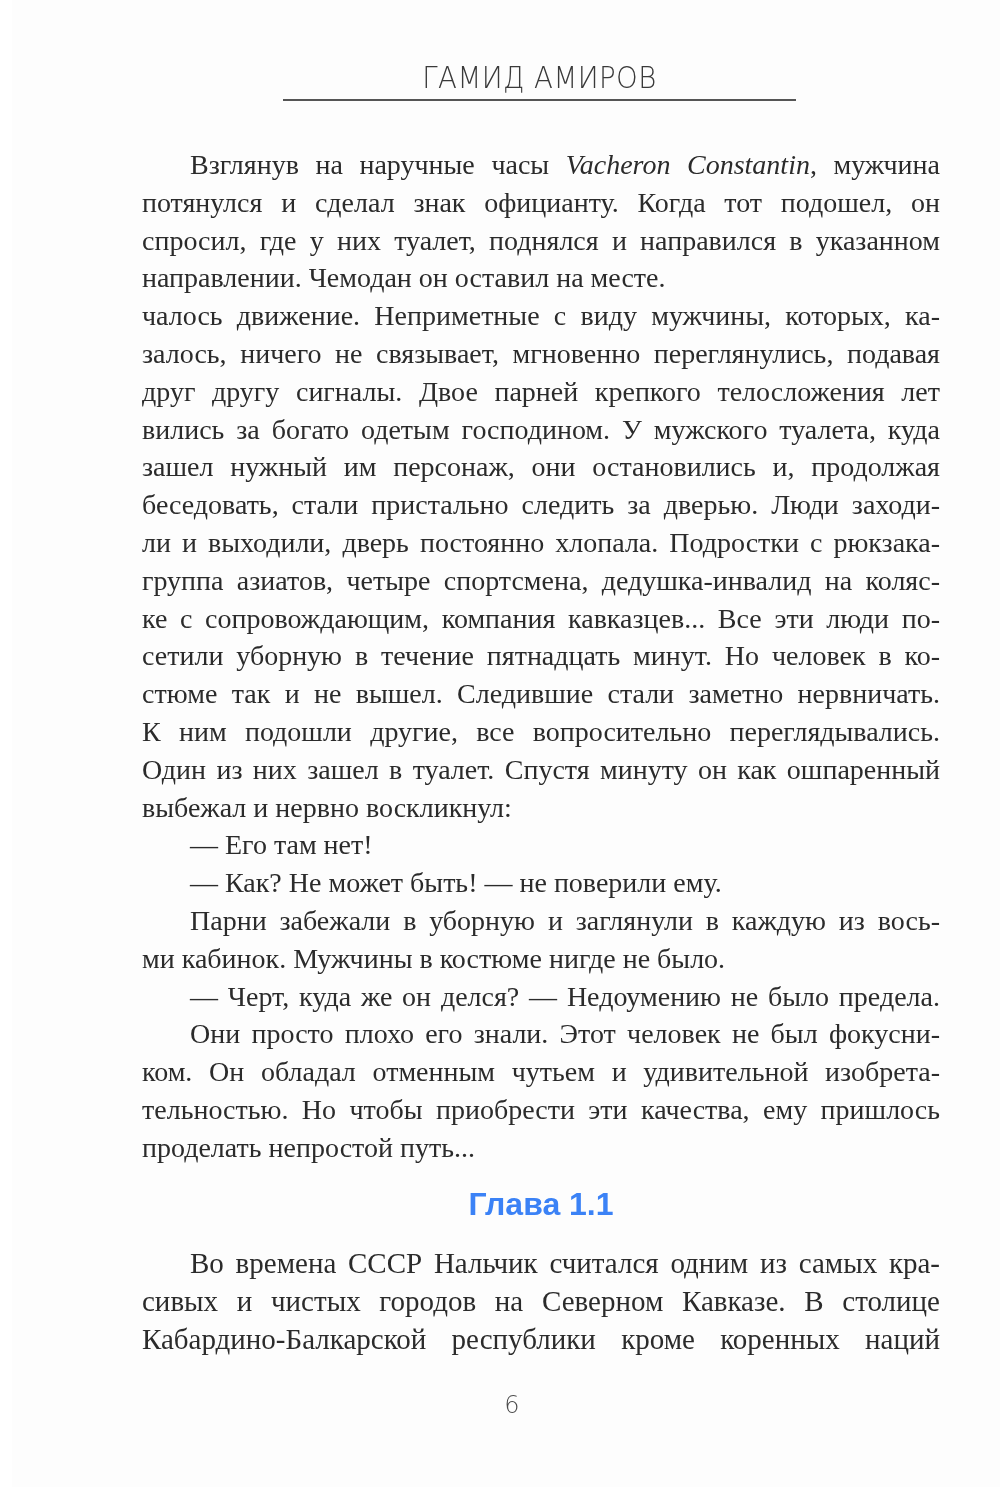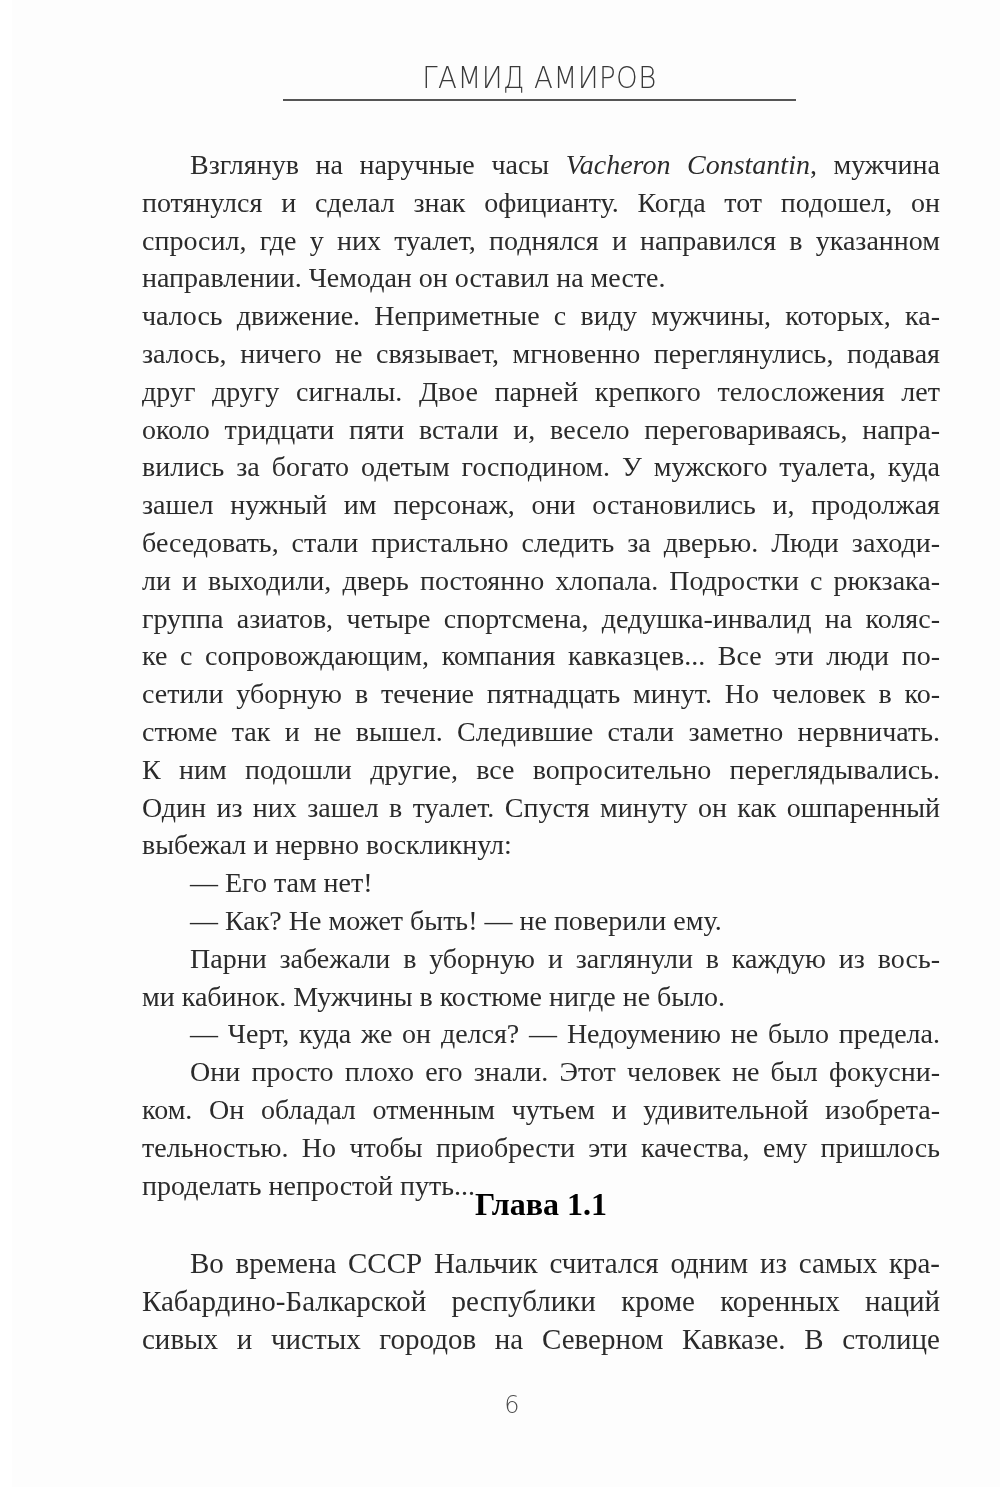--- a/index.html
+++ b/index.html
@@ -68,25 +68,25 @@
     }
     .body-text em {
       font-style: italic;
     }
     .chapter-title {
       position: absolute;
       left: 130px;
       top: 1184px;
       width: 798px;
       text-align: center;
-      font-family: Liberation Serif, serif;
+      font-family: Liberation Sans, sans-serif;
       font-weight: bold;
       font-size: 32px;
       line-height: 40px;
-      color: #000000;
+      color: #3b82f6;
     }
     .chapter-body {
       position: absolute;
       left: 130px;
       top: 1245px;
       width: 798px;
       font-family: "Liberation Serif", "DejaVu Serif", serif;
       font-size: 29px;
       line-height: 37.8px;
       color: #2b2b2b;
@@ -122,21 +122,20 @@
   <div class="header-rule"></div>
 
   <div class="body-text">
     <span class="line indent"><span>Взглянув на наручные часы </span><em>Vacheron Constantin</em><span>, мужчина</span></span>
     <span class="line">потянулся и сделал знак официанту. Когда тот подошел, он</span>
     <span class="line">спросил, где у них туалет, поднялся и направился в указанном</span>
     <span class="line last">направлении. Чемодан он оставил на месте.</span>
     <span class="line">чалось движение. Неприметные с виду мужчины, которых, ка-</span>
     <span class="line">залось, ничего не связывает, мгновенно переглянулись, подавая</span>
     <span class="line">друг другу сигналы. Двое парней крепкого телосложения лет</span>
-    <span class="line">около тридцати пяти встали и, весело переговариваясь, напра-</span>
     <span class="line">вились за богато одетым господином. У мужского туалета, куда</span>
     <span class="line">зашел нужный им персонаж, они остановились и, продолжая</span>
     <span class="line">беседовать, стали пристально следить за дверью. Люди заходи-</span>
     <span class="line">ли и выходили, дверь постоянно хлопала. Подростки с рюкзака-</span>
     <span class="line">группа азиатов, четыре спортсмена, дедушка-инвалид на коляс-</span>
     <span class="line">ке с сопровождающим, компания кавказцев... Все эти люди по-</span>
     <span class="line">сетили уборную в течение пятнадцать минут. Но человек в ко-</span>
     <span class="line">стюме так и не вышел. Следившие стали заметно нервничать.</span>
     <span class="line">К ним подошли другие, все вопросительно переглядывались.</span>
     <span class="line">Один из них зашел в туалет. Спустя минуту он как ошпаренный</span>
@@ -149,19 +148,19 @@
     <span class="line indent">Они просто плохо его знали. Этот человек не был фокусни-</span>
     <span class="line">ком. Он обладал отменным чутьем и удивительной изобрета-</span>
     <span class="line">тельностью. Но чтобы приобрести эти качества, ему пришлось</span>
     <span class="line last">проделать непростой путь...</span>
   </div>
 
   <div class="chapter-title">Глава 1.1</div>
 
   <div class="chapter-body">
     <span class="line indent">Во времена СССР Нальчик считался одним из самых кра-</span>
+    <span class="line">сивых и чистых городов на Северном Кавказе. В столице</span>
     <span class="line">Кабардино-Балкарской республики кроме коренных наций</span>
-    <span class="line">сивых и чистых городов на Северном Кавказе. В столице</span>
   </div>
 
   <div class="page-number">6</div>
 
 </div>
 
 </body></html>

